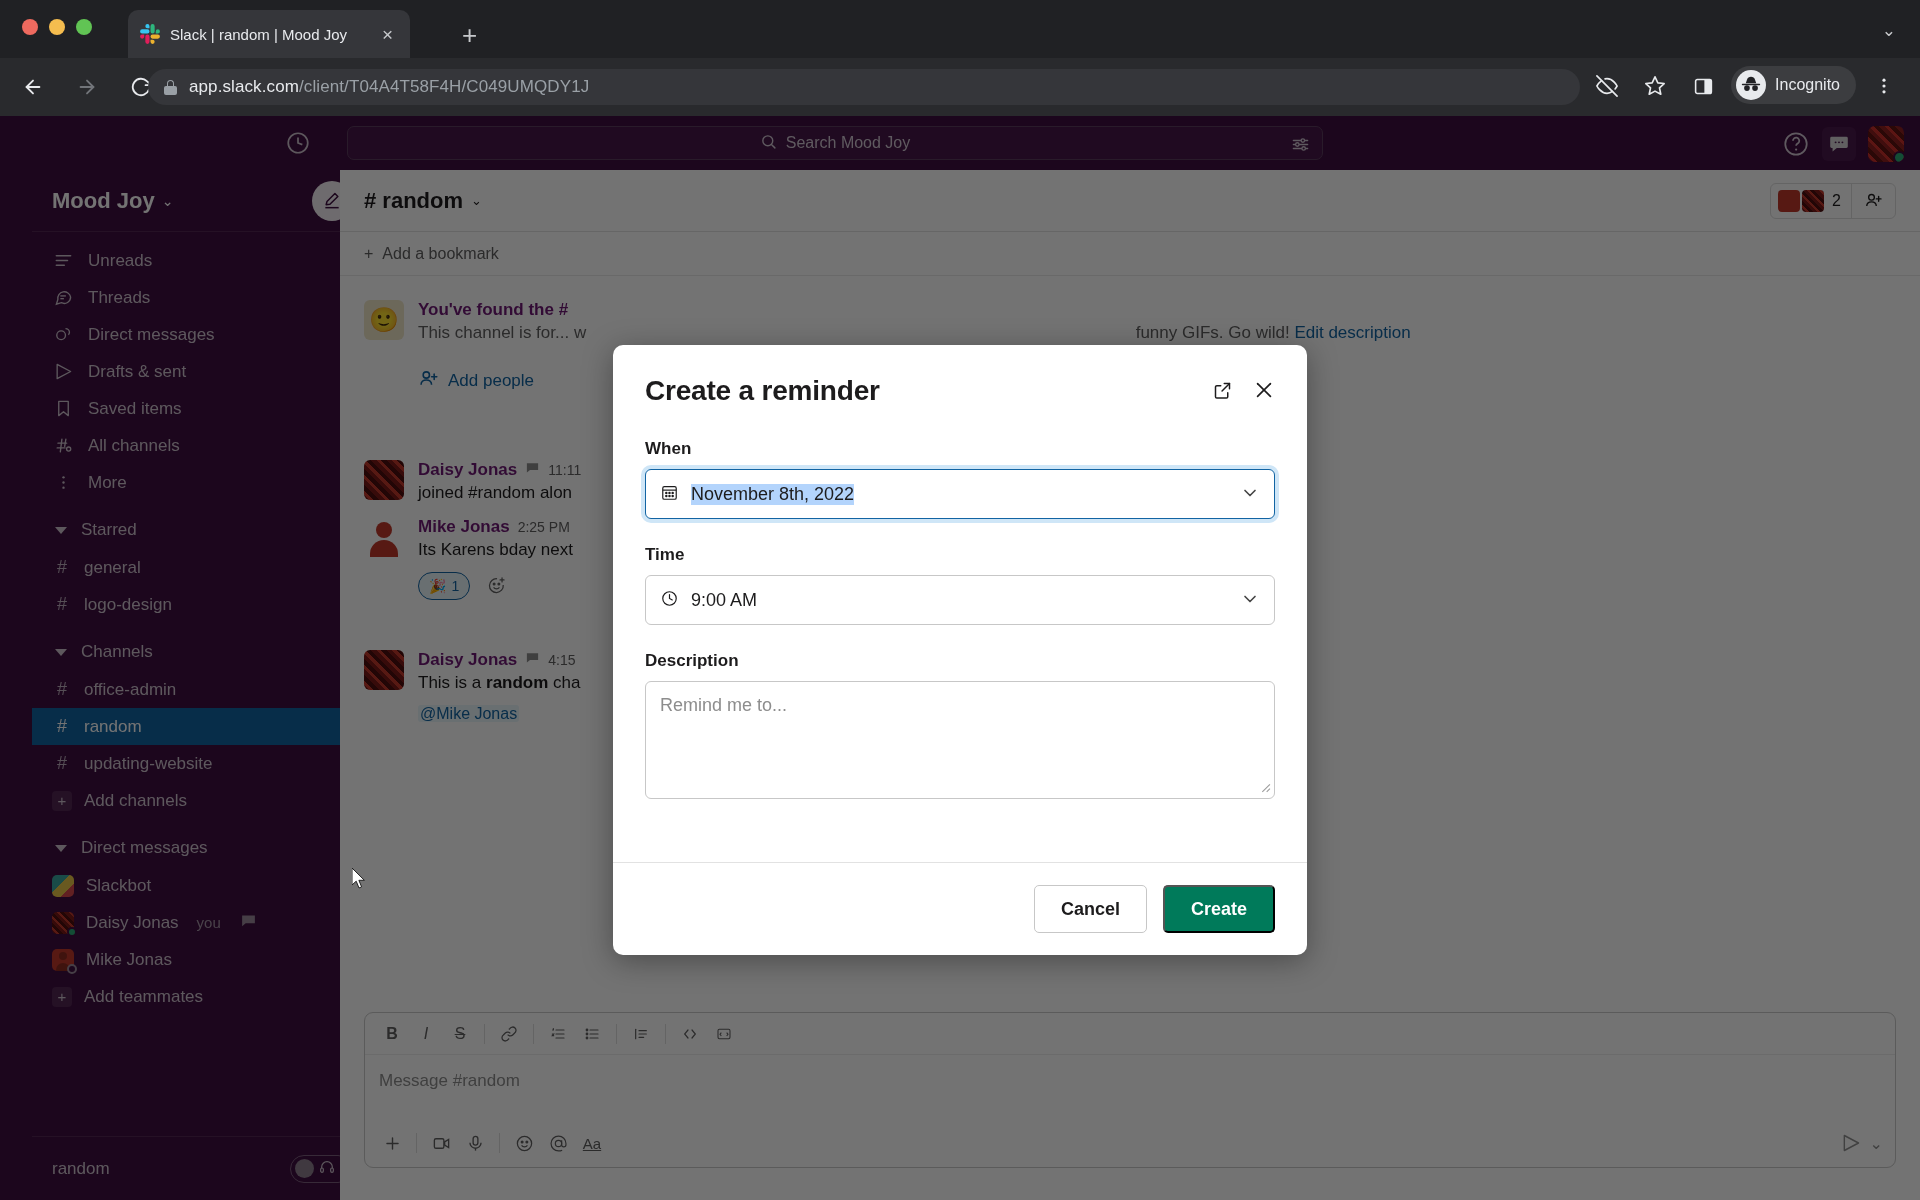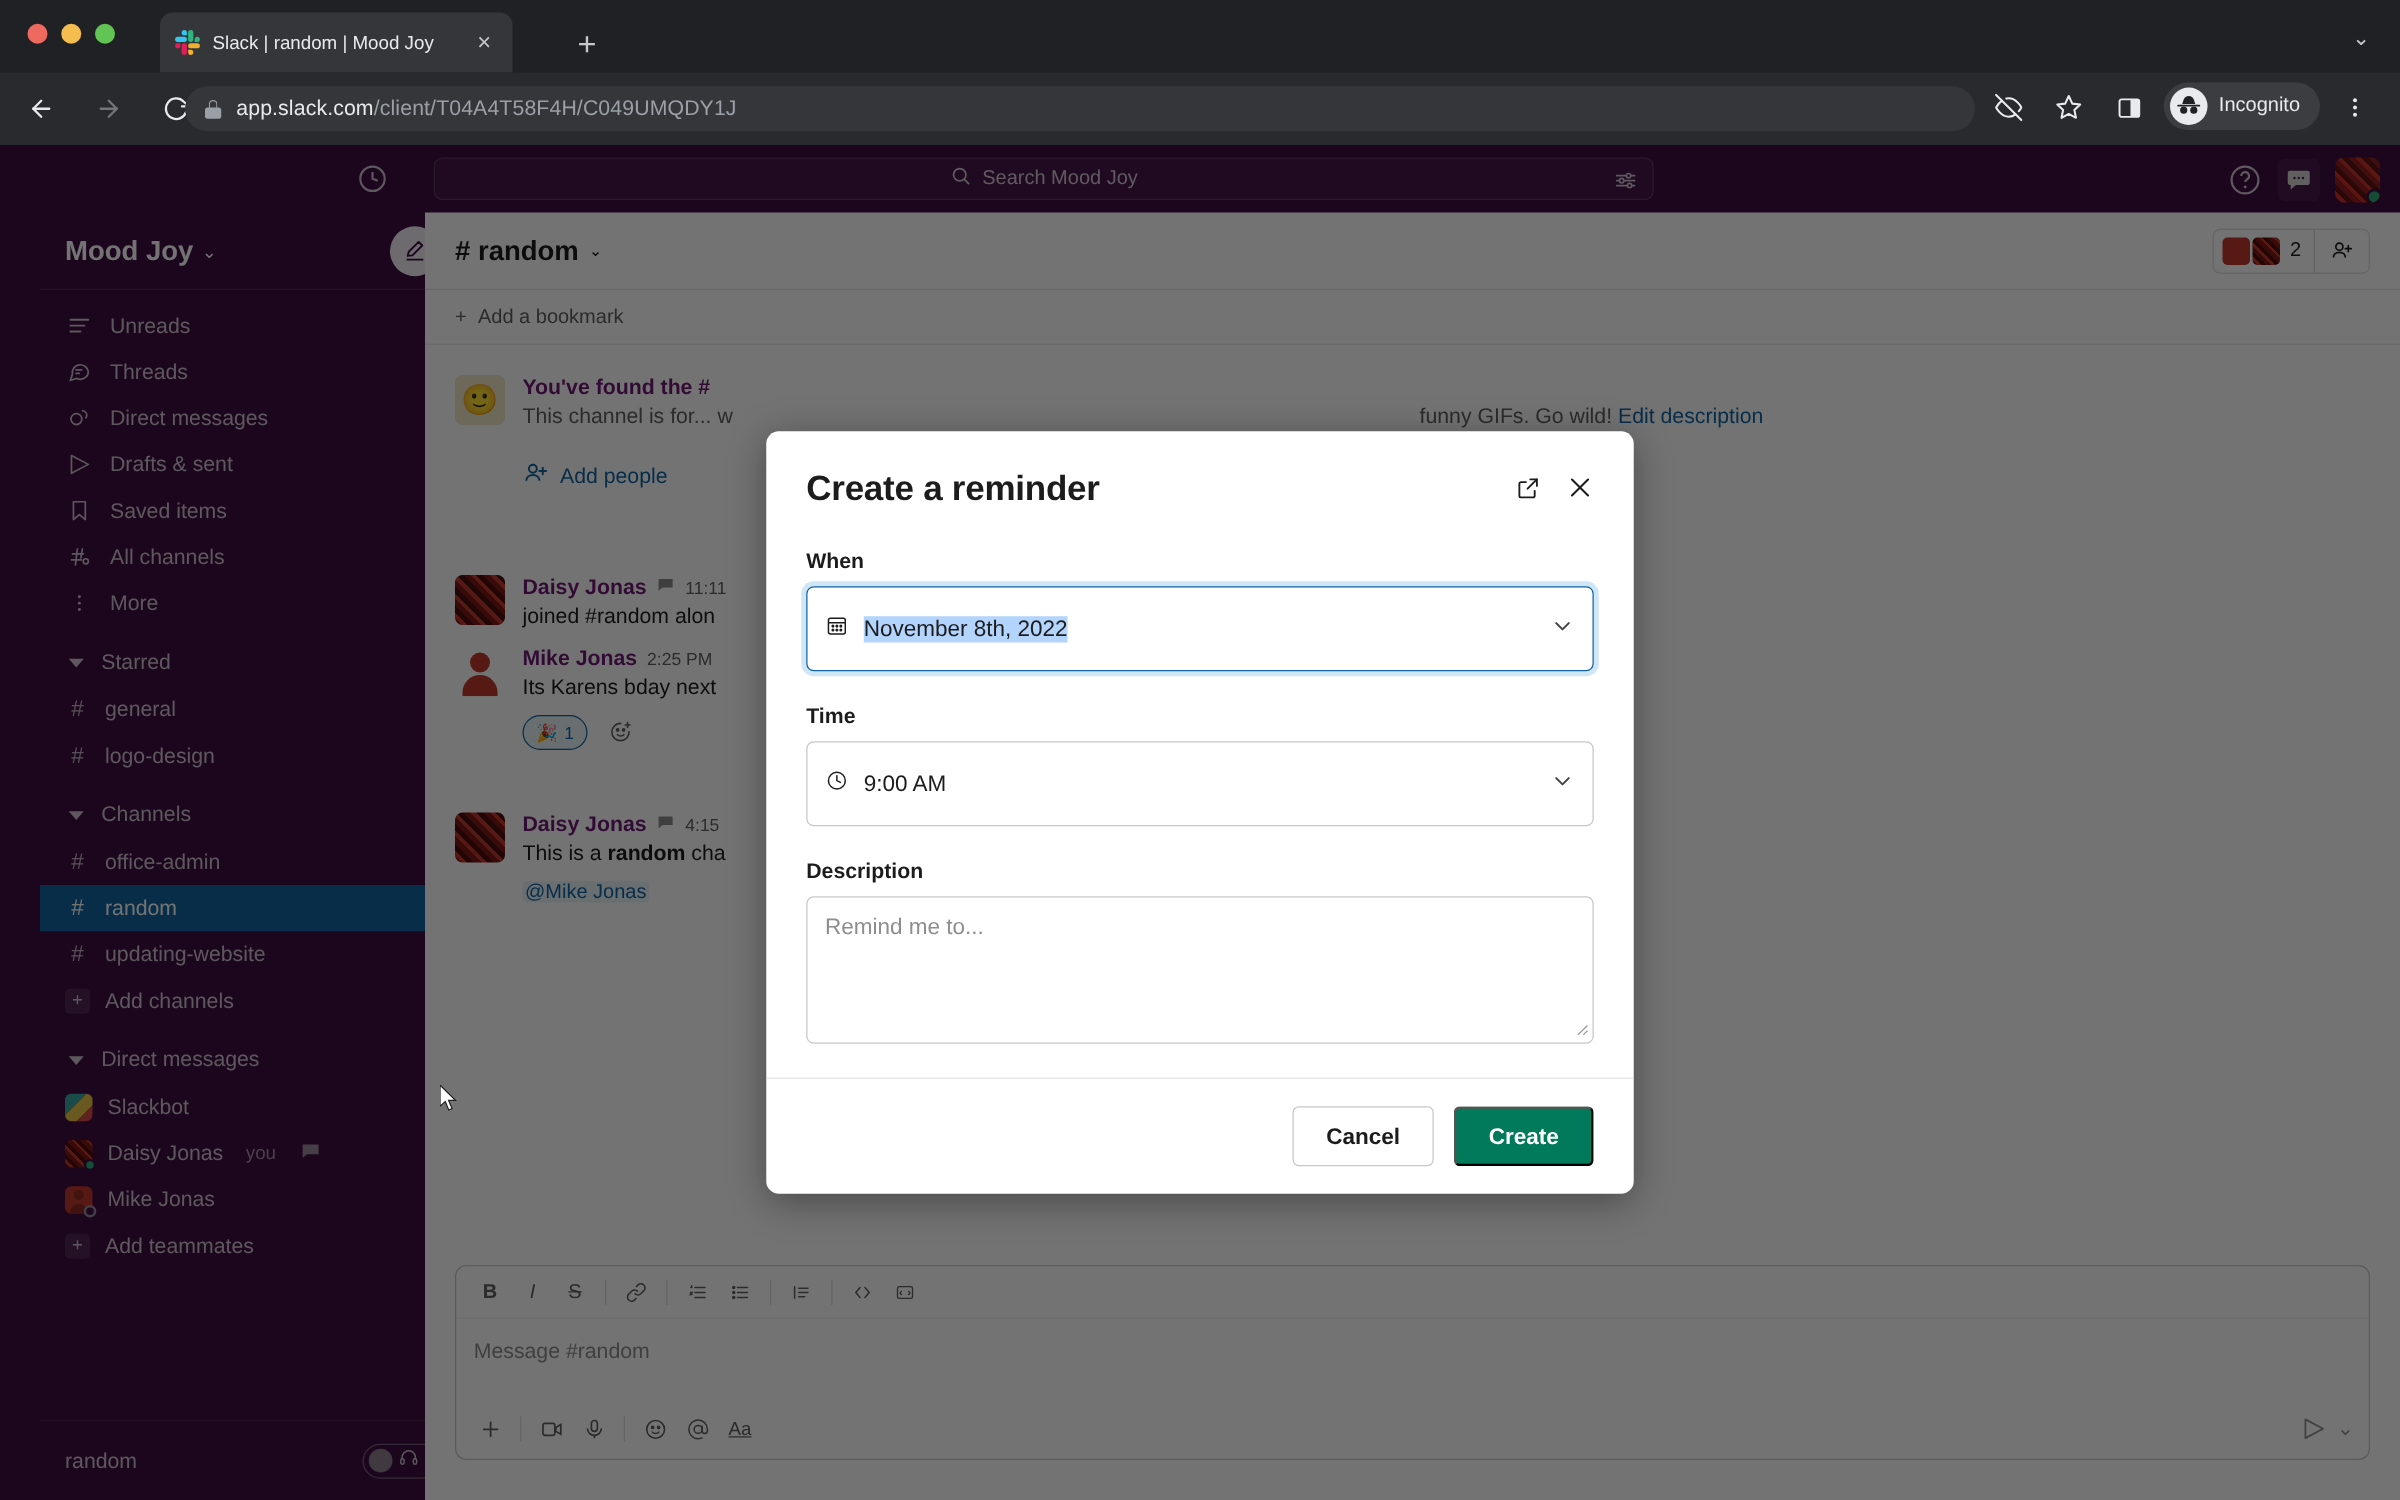--- a/index.html
+++ b/index.html
@@ -161,21 +161,21 @@
     position: absolute; left: 613px; top: 345px; width: 694px; height: 610px;
     background: #fff; border-radius: 10px; box-shadow: 0 6px 30px rgba(0,0,0,.35);
     display: flex; flex-direction: column;
   }
   .modal-head { padding: 30px 32px 0 32px; display: flex; align-items: flex-start; }
   .modal-title { font-size: 28px; font-weight: bold; color: #1d1c1d; letter-spacing: -.2px; }
   .modal-head-actions { margin-left: auto; display: flex; align-items: center; gap: 20px; padding-top: 4px; }
   .modal-body { padding: 32px 32px 0 32px; flex: 1; }
   .field-label { font-size: 17px; font-weight: bold; color: #1d1c1d; margin-bottom: 10px; }
   .select-box {
-    height: 68px; border: 1px solid #c7c7c7; border-radius: 6px;
+    height: 50px; border: 1px solid #c7c7c7; border-radius: 6px;
     display: flex; align-items: center; padding: 0 14px; gap: 12px; background: #fff;
   }
   .select-box.focused { border: 1px solid #1264a3; box-shadow: 0 0 0 4px #cfe6f7; }
   .select-val { font-size: 18px; color: #1d1c1d; }
   .select-val.sel { background: #b3d4fc; }
   .select-caret { margin-left: auto; color: #454545; font-size: 15px; }
   .spacer-lg { height: 26px; }
   .textarea {
     height: 118px; border: 1px solid #c7c7c7; border-radius: 6px;
     padding: 13px 14px; font-size: 18px; color: #8d8d8d; position: relative;

